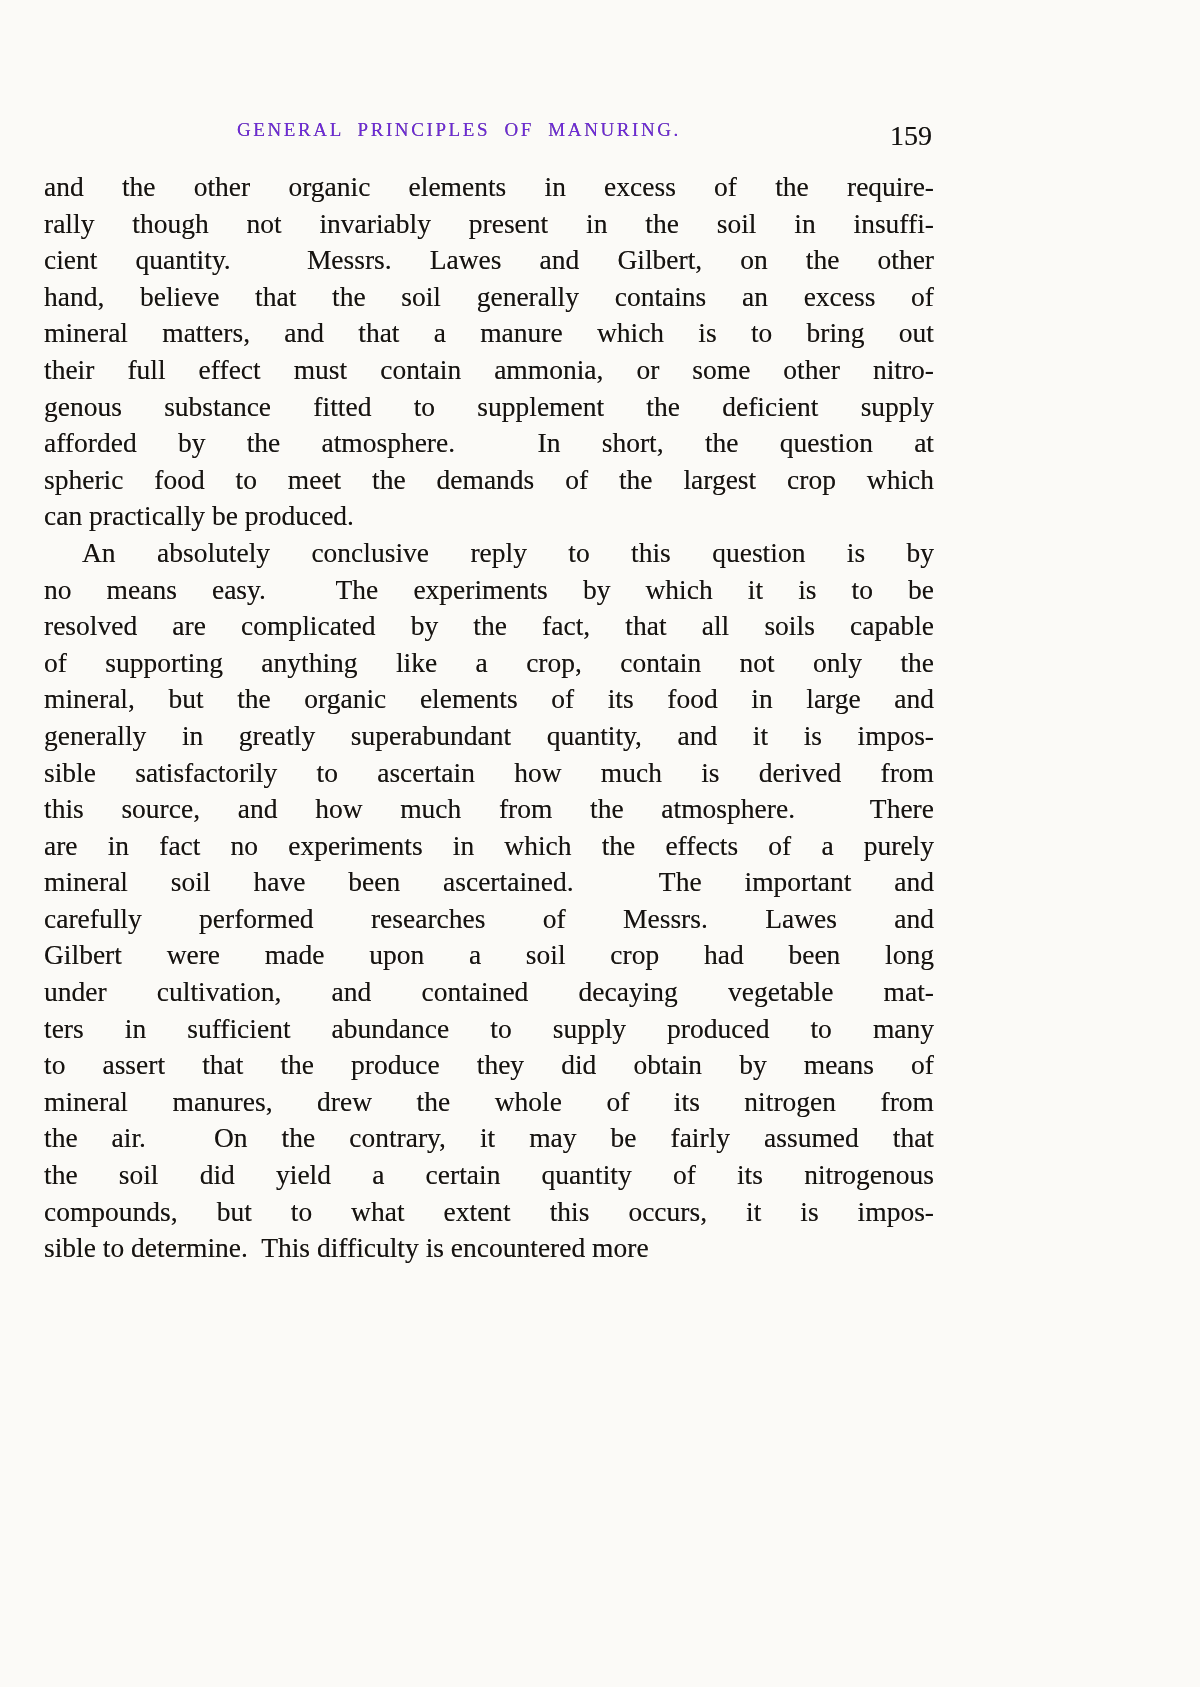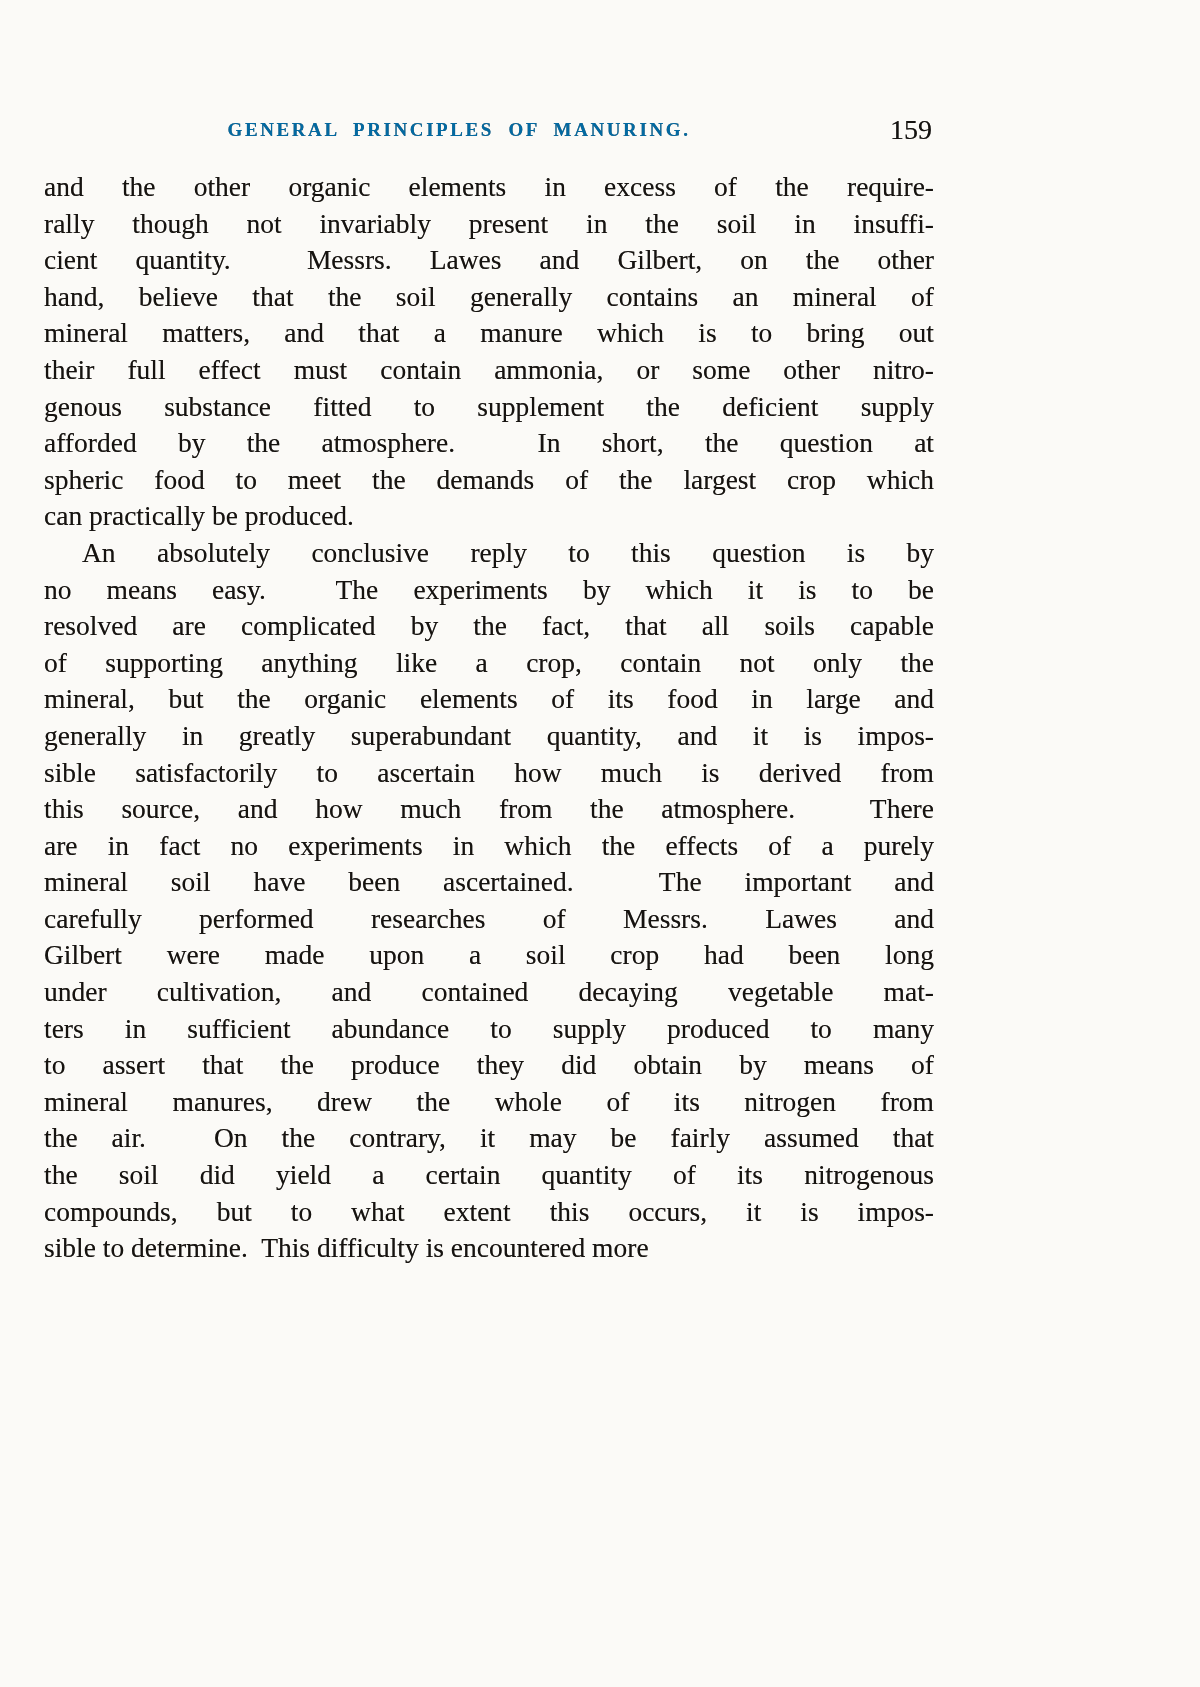--- a/index.html
+++ b/index.html
@@ -22,30 +22,30 @@
     position: relative;
     margin-top: 112px;
     height: 36px;
   }
   .running-title {
     position: absolute;
     left: 0; right: 60px;
     top: 7px;
     text-align: center;
     font-size: 19px;
-    font-weight: bold;
+    font-weight: normal;
     letter-spacing: 2.6px;
     word-spacing: 7px;
-    color: #0369a1;
+    color: #6d28d9;
     text-shadow: 0 0 0.5px rgba(20,16,12,0.55);
   }
   .page-number {
     position: absolute;
     right: 2px;
-    top: 2px;
+    top: 8px;
     font-size: 28px;
     color: #141210;
     text-shadow: 0 0 0.5px rgba(20,16,12,0.55);
   }
   .body-text {
     margin-top: 21px;
     font-size: 27.5px;
     line-height: 36.6px;
     text-shadow: 0 0 0.6px rgba(20,16,12,0.5);
     font-family: Liberation Serif, serif;
@@ -68,21 +68,21 @@
 <div class="page">
   <div class="running-head">
     <div class="running-title">GENERAL PRINCIPLES OF MANURING.</div>
     <div class="page-number">159</div>
   </div>
   <div class="body-text">
     <div class="paragraph">
         <div class="line">and the other organic elements in excess of the require-</div>
         <div class="line">rally though not invariably present in the soil in insuffi-</div>
         <div class="line">cient quantity.  Messrs. Lawes and Gilbert, on the other</div>
-        <div class="line">hand, believe that the soil generally contains an mineral of</div>
+        <div class="line">hand, believe that the soil generally contains an excess of</div>
         <div class="line">mineral matters, and that a manure which is to bring out</div>
         <div class="line">their full effect must contain ammonia, or some other nitro-</div>
         <div class="line">genous substance fitted to supplement the deficient supply</div>
         <div class="line">afforded by the atmosphere.  In short, the question at</div>
         <div class="line">spheric food to meet the demands of the largest crop which</div>
         <div class="line last">can practically be produced.</div>
       </div>
     <div class="paragraph indent-first">
         <div class="line">An absolutely conclusive reply to this question is by</div>
         <div class="line">no means easy.  The experiments by which it is to be</div>

